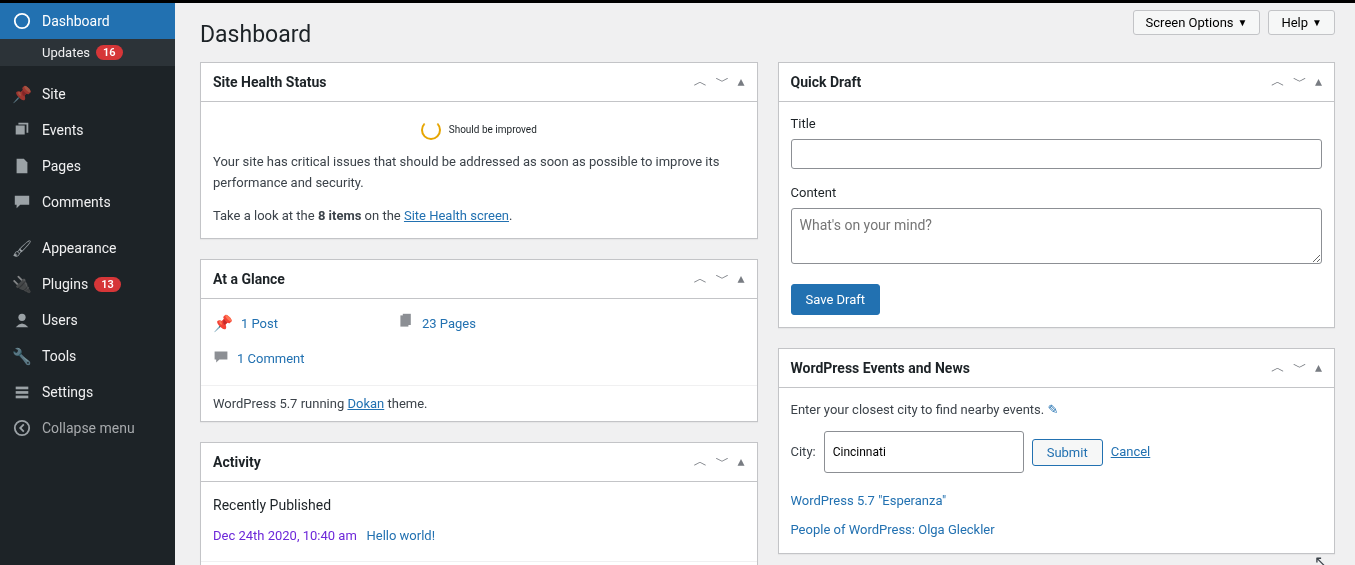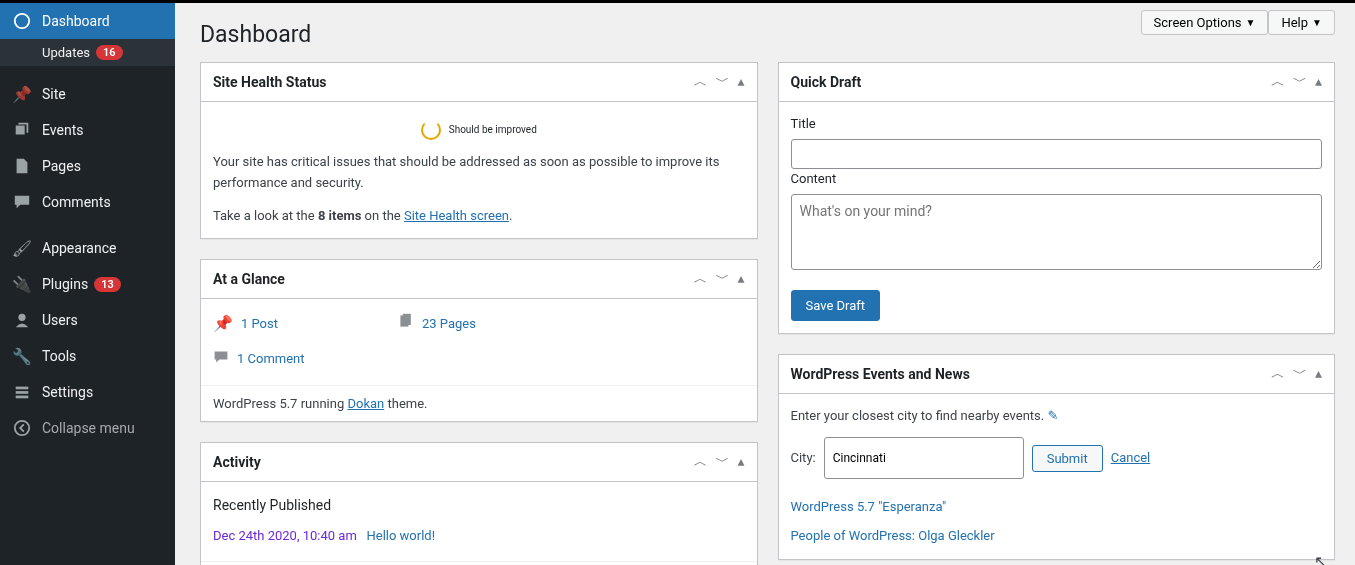--- a/index.html
+++ b/index.html
@@ -9,21 +9,21 @@
 .side-item { display:flex; align-items:center; padding:8px 12px; cursor:pointer; font-size:14px; color:#f0f0f1; position:relative; }
 .side-item.active { background:#2271b1; color:#fff; }
 .side-item.active::after { content:''; position:absolute; right:-8px; top:50%; margin-top:-8px; border:8px solid transparent; border-right-color:#f0f0f1; }
 .side-item .ic { width:20px; height:20px; margin-right:10px; display:flex; align-items:center; justify-content:center; font-size:16px; color:rgba(240,246,252,.6); }
 .side-item.active .ic { color:#fff; }
 .side-sub { padding:6px 12px 6px 42px; cursor:pointer; background:#2c3338; color:#f0f0f1; font-size:13px; display:flex; align-items:center; gap:6px; }
 .side-sub.current { font-weight:600; color:#fff; }
 .side-group-sep { height:10px; }
 .badge { background:#d63638; color:#fff; border-radius:10px; font-size:11px; padding:1px 7px; font-weight:600; }
 .main { position:absolute; left:180px; top:3px; right:0; bottom:0; padding:0 20px; overflow:hidden; }
-.top-actions { position:absolute; right:20px; top:7px; display:flex; }
+.top-actions { position:absolute; right:20px; top:7px; display:flex; gap:8px; }
 .action-btn { background:#f6f7f7; border:1px solid #c3c4c7; padding:4px 12px; font-size:13px; cursor:pointer; border-radius:3px; display:flex; align-items:center; gap:4px; }
 .action-btn .tri { font-size:10px; }
 h1.page-title { font-size:23px; font-weight:400; padding:18px 0 14px 0; color:#1d2327; }
 .cols { display:flex; gap:20px; }
 .col { flex:1; display:flex; flex-direction:column; gap:20px; }
 .box { background:#fff; border:1px solid #c3c4c7; box-shadow:0 1px 1px rgba(0,0,0,.04); }
 .box-h { display:flex; align-items:center; justify-content:space-between; padding:10px 12px; border-bottom:1px solid #c3c4c7; }
 .box-h h2 { font-size:14px; font-weight:700; color:#1d2327; }
 .box-h .ctrls { display:flex; gap:8px; color:#787c82; }
 .box-h .ctrls span { cursor:pointer; font-size:14px; }
@@ -31,21 +31,21 @@
 .health-line { display:flex; align-items:center; justify-content:center; gap:8px; margin:6px 0 12px 0; font-size:10px; color:#1d2327; }
 .spinner { width:20px; height:20px; border:2px solid #e6a500; border-top-color:transparent; border-radius:50%; }
 a { color:#2271b1; text-decoration:underline; cursor:pointer; }
 a.plain { text-decoration:none; }
 .glance-row { display:flex; gap:120px; margin-bottom:10px; }
 .glance-item { display:flex; align-items:center; gap:8px; color:#2271b1; }
 .glance-item .gic { color:#8c8f94; font-size:16px; }
 .box-foot { border-top:1px solid #f0f0f1; padding:10px 12px; font-size:13px; }
 .label { display:block; margin-bottom:4px; color:#1d2327; }
 .qd-input { width:100%; border:1px solid #8c8f94; padding:6px 8px; font-size:14px; border-radius:3px; }
-.qd-textarea { width:100%; height:76px; border:1px solid #8c8f94; padding:8px; font-size:14px; border-radius:3px; resize:vertical; }
+.qd-textarea { width:100%; height:56px; border:1px solid #8c8f94; padding:8px; font-size:14px; border-radius:3px; resize:vertical; }
 .btn-primary { background:#2271b1; color:#fff; border:1px solid #2271b1; padding:7px 14px; border-radius:3px; font-size:13px; cursor:pointer; }
 .btn-secondary { background:#f6f7f7; color:#2271b1; border:1px solid #2271b1; padding:5px 14px; border-radius:3px; font-size:13px; cursor:pointer; }
 .city-row { display:flex; align-items:center; gap:8px; margin-top:10px; }
 .city-input { border:1px solid #8c8f94; padding:13px 8px; font-size:12px; border-radius:3px; width:200px; }
 .news-list { margin-top:18px; display:flex; flex-direction:column; gap:8px; }
 .pencil { color:#2271b1; cursor:pointer; }
 .activity-sec-title { font-weight:400; font-size:14px; color:#1d2327; margin-bottom:10px; }
 .activity-sep { border-top:1px solid #f0f0f1; margin:14px -12px 10px -12px; padding:10px 12px 0 12px; }
 .cursor-ptr { position:absolute; left:1314px; top:552px; font-size:16px; pointer-events:none; }
 </style>
@@ -235,21 +235,21 @@
           <h2>Quick Draft</h2>
           <div class="ctrls">
               <span>︿</span>
               <span>﹀</span>
               <span>▴</span>
             </div>
         </div>
         <div class="box-b">
           <label class="label">Title</label>
           <input class="qd-input" style="">
-          <label class="label" style="margin-top:0">Content</label>
+          <label class="label" style="margin-top:14px">Content</label>
           <textarea class="qd-textarea" placeholder="What's on your mind?" style=""></textarea>
           <div style="margin-top:14px"><button class="btn-primary">Save Draft</button></div>
         </div>
       </div>
 
       <div class="box">
         <div class="box-h">
           <h2>WordPress Events and News</h2>
           <div class="ctrls">
               <span>︿</span>

